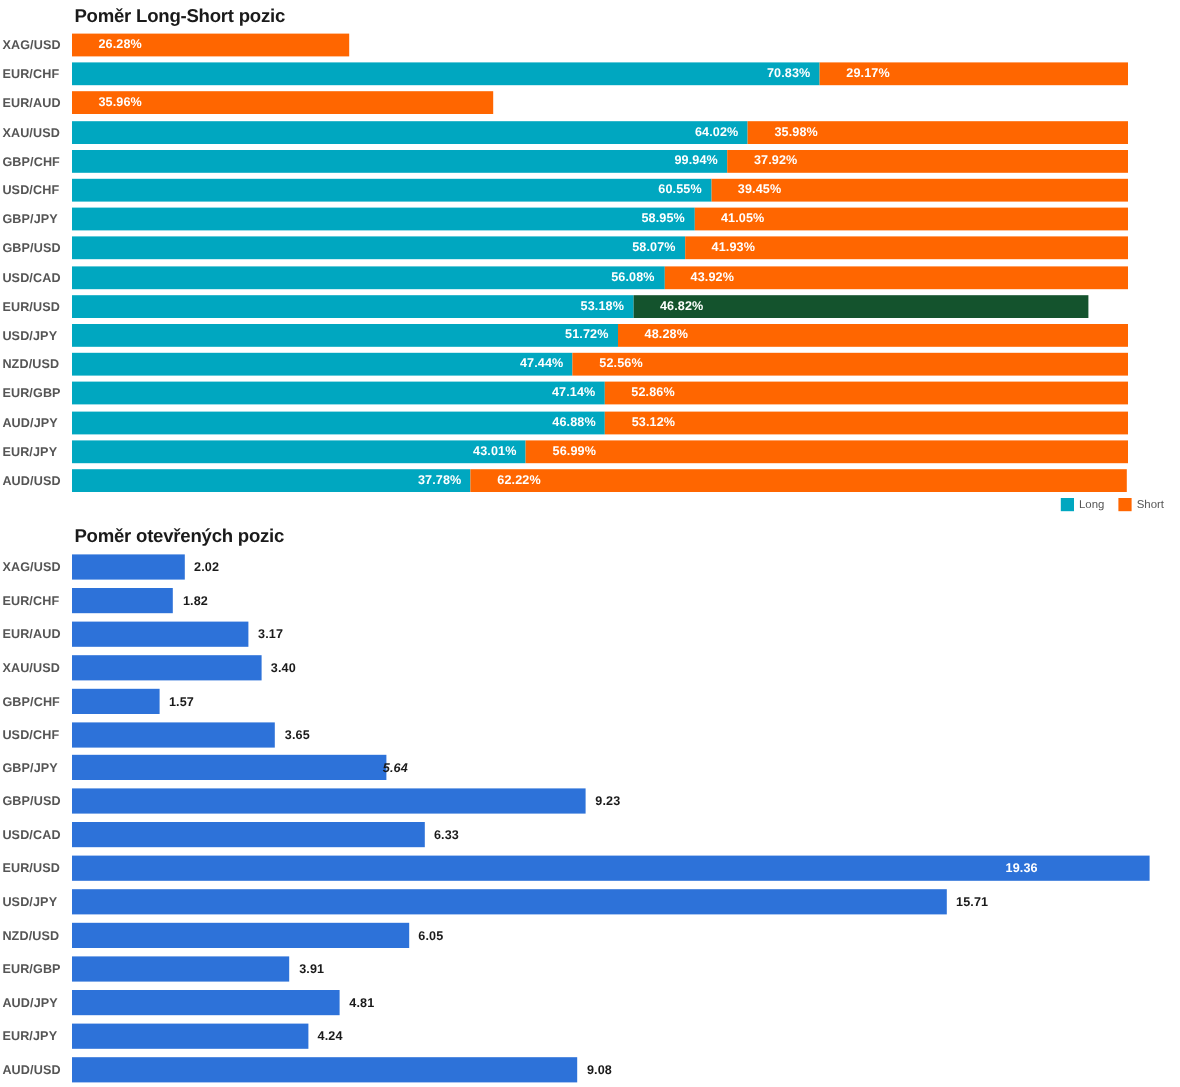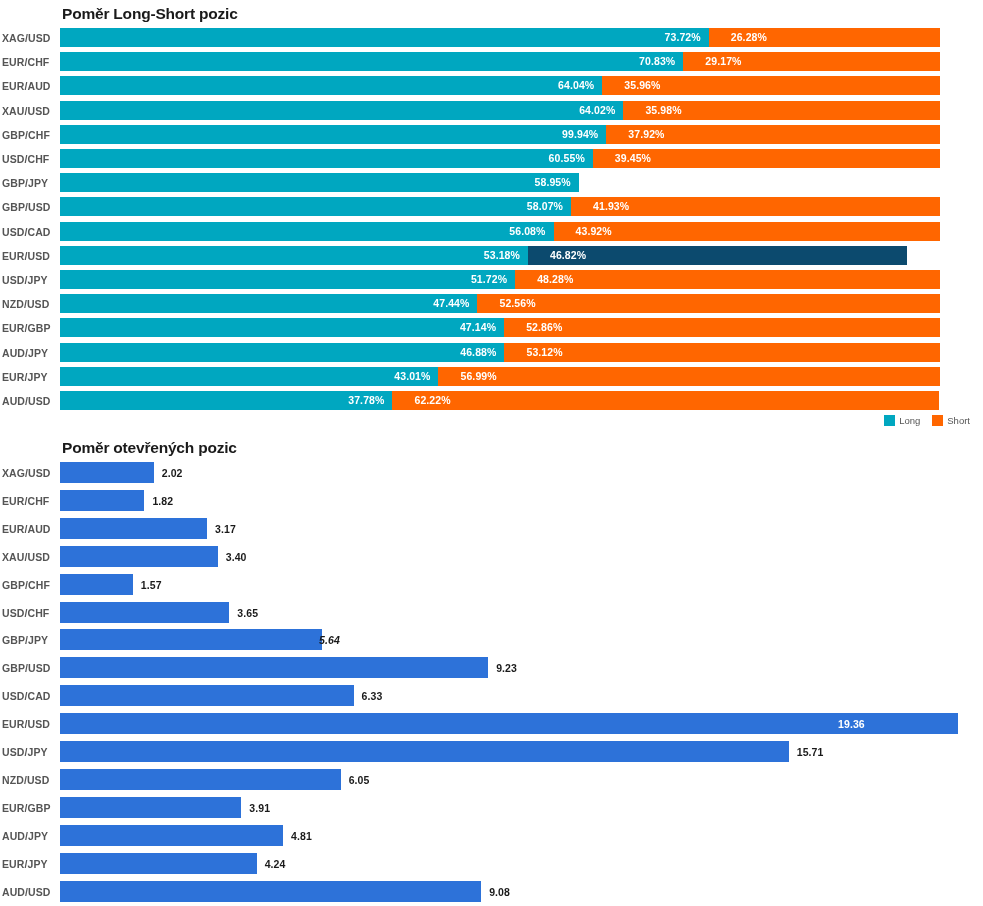--- a/index.html
+++ b/index.html
@@ -126,45 +126,39 @@
 </head>
 <body>
 
 <section class="panel" id="panel-ls">
   <div class="chart-title">Poměr Long-Short pozic</div>
 
   <div id="ls-rows">
       <div class="row ls-row" style="top: 28px;">
         <div class="cat-label">XAG/USD</div>
         <div class="bar-track">
-          <div class="seg long" style="width: 648.736px; background: rgb(0, 167, 192);">
-            <span class="seg-val">73.72%</span>
-          </div>
           <div class="seg short" style="width: 231.264px; background: rgb(255, 102, 0);">
             <span class="seg-val">26.28%</span>
           </div>
         </div>
       </div>
       <div class="row ls-row" style="top: 52.2px;">
         <div class="cat-label">EUR/CHF</div>
         <div class="bar-track">
           <div class="seg long" style="width: 623.304px; background: rgb(0, 167, 192);">
             <span class="seg-val">70.83%</span>
           </div>
           <div class="seg short" style="width: 256.696px; background: rgb(255, 102, 0);">
             <span class="seg-val">29.17%</span>
           </div>
         </div>
       </div>
       <div class="row ls-row" style="top: 76.4px;">
         <div class="cat-label">EUR/AUD</div>
         <div class="bar-track">
-          <div class="seg long" style="width: 563.552px; background: rgb(0, 167, 192);">
-            <span class="seg-val">64.04%</span>
-          </div>
           <div class="seg short" style="width: 351px; background: rgb(255, 102, 0);">
             <span class="seg-val">35.96%</span>
           </div>
         </div>
       </div>
       <div class="row ls-row" style="top: 100.6px;">
         <div class="cat-label">XAU/USD</div>
         <div class="bar-track">
           <div class="seg long" style="width: 563.376px; background: rgb(0, 167, 192);">
             <span class="seg-val">64.02%</span>
@@ -195,20 +189,23 @@
             <span class="seg-val">39.45%</span>
           </div>
         </div>
       </div>
       <div class="row ls-row" style="top: 173.2px;">
         <div class="cat-label">GBP/JPY</div>
         <div class="bar-track">
           <div class="seg long" style="width: 518.76px; background: rgb(0, 167, 192);">
             <span class="seg-val">58.95%</span>
           </div>
+          <div class="seg short" style="width: 361.24px; background: rgb(255, 102, 0);">
+            <span class="seg-val">41.05%</span>
+          </div>
         </div>
       </div>
       <div class="row ls-row" style="top: 197.4px;">
         <div class="cat-label">GBP/USD</div>
         <div class="bar-track">
           <div class="seg long" style="width: 511.016px; background: rgb(0, 167, 192);">
             <span class="seg-val">58.07%</span>
           </div>
           <div class="seg short" style="width: 368.984px; background: rgb(255, 102, 0);">
             <span class="seg-val">41.93%</span>
@@ -225,21 +222,21 @@
             <span class="seg-val">43.92%</span>
           </div>
         </div>
       </div>
       <div class="row ls-row" style="top: 245.8px;">
         <div class="cat-label">EUR/USD</div>
         <div class="bar-track">
           <div class="seg long" style="width: 467.984px; background: rgb(0, 167, 192);">
             <span class="seg-val">53.18%</span>
           </div>
-          <div class="seg short" style="width: 379px; background: #0c4a6e;">
+          <div class="seg short" style="width: 379px; background: #14532d;">
             <span class="seg-val">46.82%</span>
           </div>
         </div>
       </div>
       <div class="row ls-row" style="top: 270px;">
         <div class="cat-label">USD/JPY</div>
         <div class="bar-track">
           <div class="seg long" style="width: 455.136px; background: rgb(0, 167, 192);">
             <span class="seg-val">51.72%</span>
           </div>

